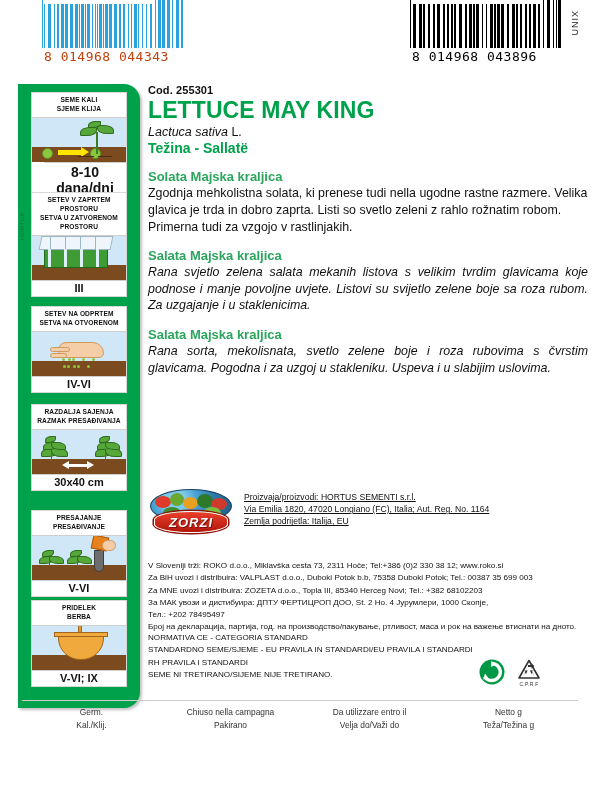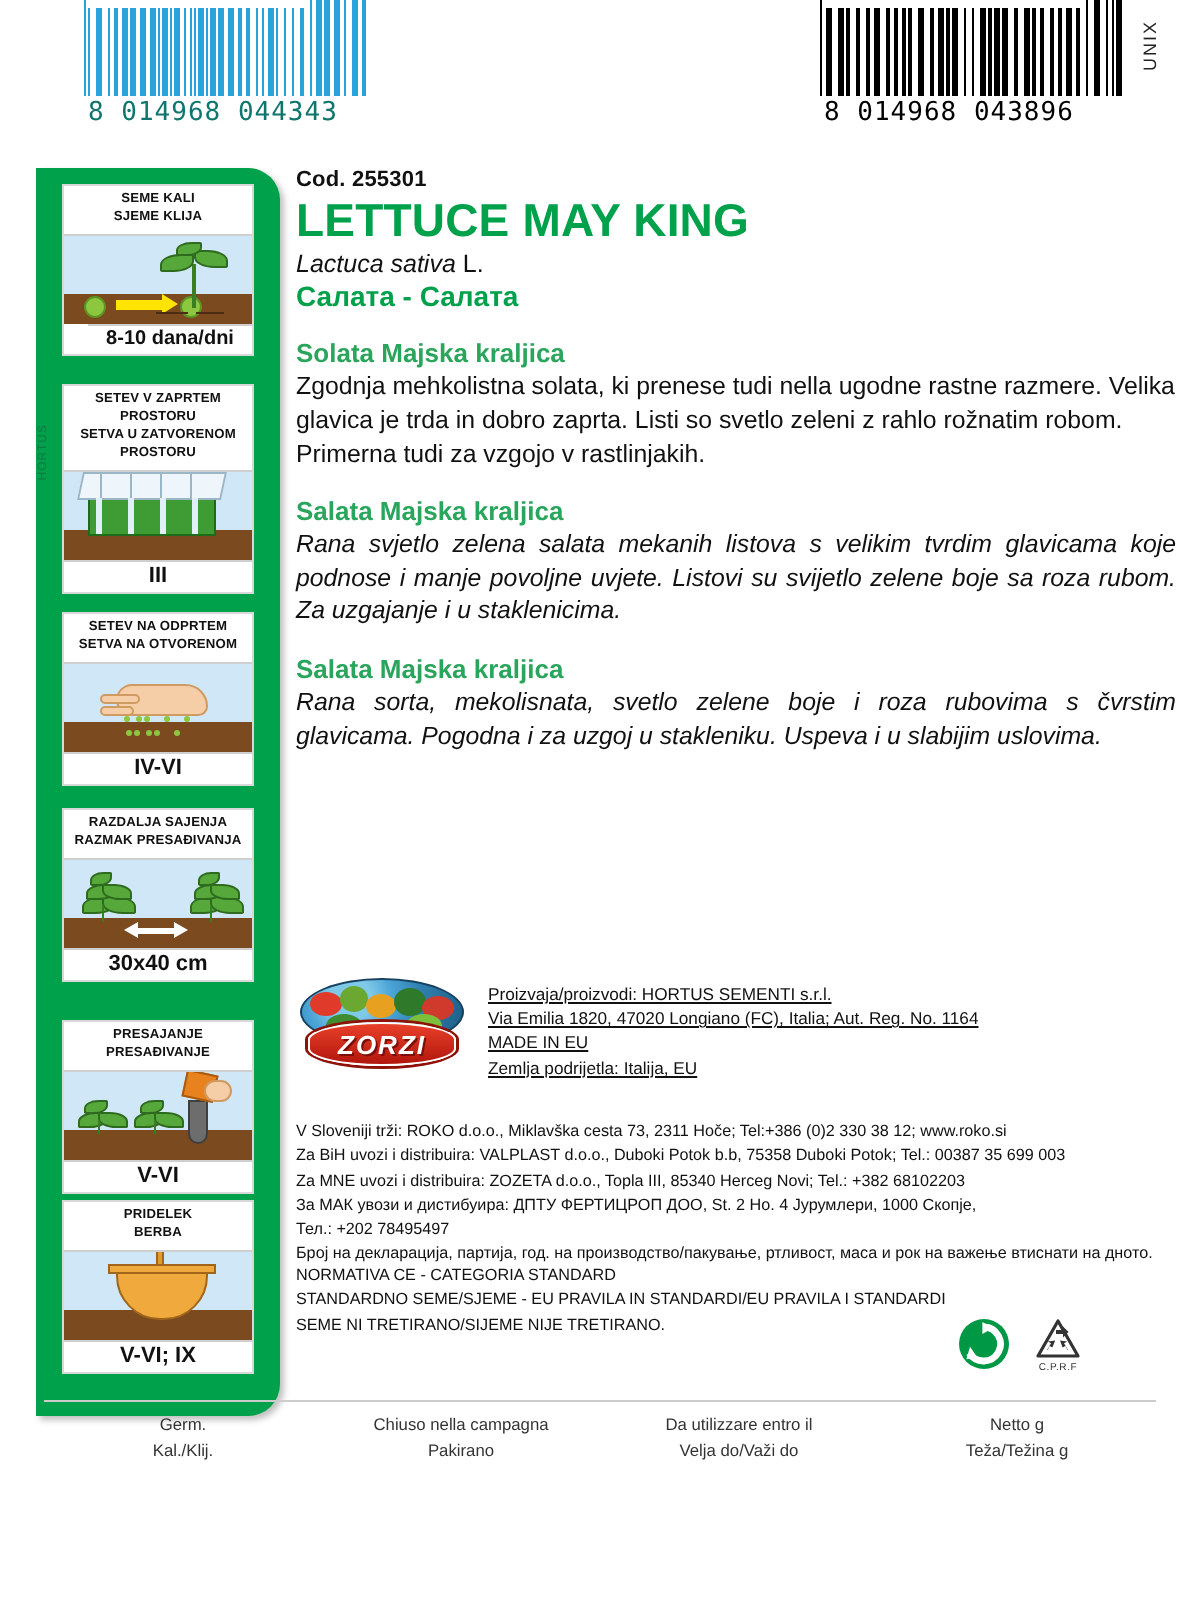--- a/index.html
+++ b/index.html
@@ -17,21 +17,21 @@
   .bc-left  { left: 42px; }
   .bc-right { left: 410px; }
   .bc-bars { display: flex; align-items: flex-end; height: 44px; }
   .bc-bars i { display: block; height: 100%; }
   .bc-bars i.tall { height: 52px; }
   .bc-num {
     display: flex; justify-content: space-between;
     font-family: "DejaVu Sans Mono", monospace;
     font-size: 13px; letter-spacing: .5px; padding: 1px 2px 0 2px;
   }
-  .bc-left .bc-num { color: #0f766e; }
+  .bc-left .bc-num { color: #c2410c; }
   .bc-right .bc-num { color: #000; }
   .unix-label {
     position: absolute; left: 570px; top: 10px;
     font-size: 9px; letter-spacing: 1px; color: #222;
     writing-mode: vertical-rl; transform: rotate(180deg);
   }
 
   
   .green-panel {
     position: absolute; left: 18px; top: 84px;
@@ -323,21 +323,21 @@
             <div class="seed-dot" style="left: 10px; bottom: 3px;"></div>
             <div class="seed-dot" style="left: 58px; bottom: 3px;"></div>
             <div class="arrow-y" style="left: 26px; bottom: 7px; width: 24px;"></div>
             <div class="stem" style="left: 64px; bottom: 8px; height: 22px;"></div>
             <div class="leaf" style="left: 48px; bottom: 26px; width: 17px; height: 9px;"></div>
             <div class="leaf" style="left: 65px; bottom: 28px; width: 17px; height: 9px; transform: scaleX(-1);"></div>
             <div class="leaf" style="left: 56px; bottom: 34px; width: 13px; height: 7px;"></div>
             <div class="root" style="left: 46px; bottom: 5px; width: 16px;"></div>
             <div class="root" style="left: 66px; bottom: 5px; width: 14px;"></div>
           </div>
-          <div class="ic-val" style="font-size: 10px; margin-left: 12px;">8-10 dana/dni</div>
+          <div class="ic-val" style="font-size: 14px; margin-left: 12px;">8-10 dana/dni</div>
         </div>
         <div class="icon-card" style="top: 108px;">
           <div class="ic-title">SETEV V ZAPRTEM<br>PROSTORU<br>SETVA U ZATVORENOM<br>PROSTORU</div>
           <div class="ic-art">
             <div class="ic-sky"></div>
             <div class="ic-soil"></div>
             <div class="gh-body"></div>
             <div class="gh-roof"></div>
             <div class="gh-line" style="left: 18px; bottom: 30px; height: 14px;"></div>
             <div class="gh-line" style="left: 33px; bottom: 30px; height: 14px;"></div>
@@ -425,21 +425,21 @@
         </div>
       </div>
   </div>
 
   <div class="content">
     <div class="cod">Cod. 255301</div>
     <div class="title-main">LETTUCE MAY KING</div>
     <div class="title-latin">
       <i>Lactuca sativa</i><span> L.</span>
     </div>
-    <div class="title-alt">Салата - Салата</div>
+    <div class="title-alt">Težina - Sallatë</div>
 
     <div class="desc-block">
       <div class="desc-head">Solata Majska kraljica</div>
       <div class="desc-body">Zgodnja mehkolistna solata, ki prenese tudi nella ugodne rastne razmere. Velika glavica je trda in dobro zaprta. Listi so svetlo zeleni z rahlo rožnatim robom. Primerna tudi za vzgojo v rastlinjakih.</div>
     </div>
     <div class="desc-block">
       <div class="desc-head">Salata Majska kraljica</div>
       <div class="desc-body just">Rana svjetlo zelena salata mekanih listova s velikim tvrdim glavicama koje podnose i manje povoljne uvjete. Listovi su svijetlo zelene boje sa roza rubom. Za uzgajanje i u staklenicima.</div>
     </div>
     <div class="desc-block">
@@ -459,37 +459,37 @@
         <span class="veg" style="left:12px;top:17px;width:18px;height:12px;background:#3f8c31;"></span>
         <span class="veg" style="left:52px;top:17px;width:18px;height:12px;background:#7bbf3a;"></span>
       </div>
       <div class="zorzi-banner">
         <span>ZORZI</span>
       </div>
     </div>
     <div class="prod-text">
       <div>Proizvaja/proizvodi: HORTUS SEMENTI s.r.l.</div>
       <div>Via Emilia 1820, 47020 Longiano (FC), Italia; Aut. Reg. No. 1164</div>
-      <div>MADE IN EU</div>
       <div>Zemlja podrijetla: Italija, EU</div>
     </div>
   </div>
 
   <div class="dist">
     <div>V Sloveniji trži: ROKO d.o.o., Miklavška cesta 73, 2311 Hoče; Tel:+386 (0)2 330 38 12; www.roko.si</div>
     <div>Za BiH uvozi i distribuira: VALPLAST d.o.o., Duboki Potok b.b, 75358 Duboki Potok; Tel.: 00387 35 699 003</div>
     <div>Za MNE uvozi i distribuira: ZOZETA d.o.o., Topla III, 85340 Herceg Novi; Tel.: +382 68102203</div>
     <div>За МАК увози и дистибуира: ДПТУ ФЕРТИЦРОП ДОО, St. 2 Но. 4 Јурумлери, 1000 Скопје,</div>
     <div>Тел.:  +202 78495497</div>
     <div>Број на декларација, партија, год. на производство/пакување, ртливост, маса и рок на важење втиснати на дното.</div>
   </div>
 
   <div class="norms">
     <div>NORMATIVA CE - CATEGORIA STANDARD</div>
     <div>STANDARDNO SEME/SJEME - EU PRAVILA IN STANDARDI/EU PRAVILA I STANDARDI</div>
+    <div>RH PRAVILA I STANDARDI</div>
     <div>SEME NI TRETIRANO/SIJEME NIJE TRETIRANO.</div>
   </div>
 
   <div class="recyc">
     <div class="mobius">
       <svg width="28" height="28" viewBox="0 0 28 28" aria-hidden="true">
         <circle cx="14" cy="14" r="12.5" fill="#009845"></circle>
         <path d="M14 5.5 A8.5 8.5 0 1 1 6.6 18.6" fill="none" stroke="#ffffff" stroke-width="3.4" stroke-linecap="butt"></path>
         <polygon points="5.2,21.6 10.6,20.6 7.0,15.4" fill="#ffffff"></polygon>
         <polygon points="13.2,3.0 18.4,6.0 13.2,9.0" fill="#ffffff"></polygon>

